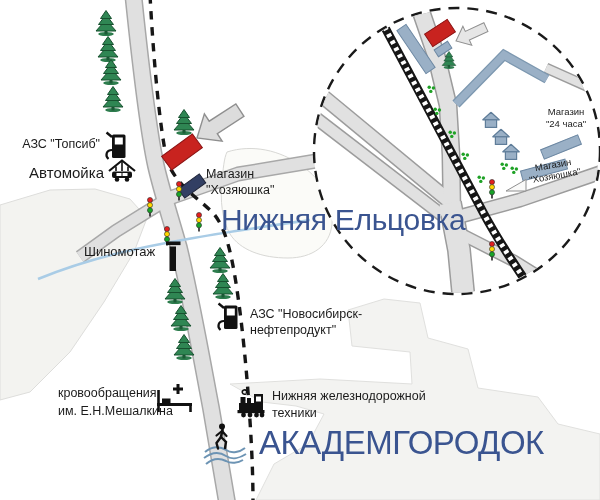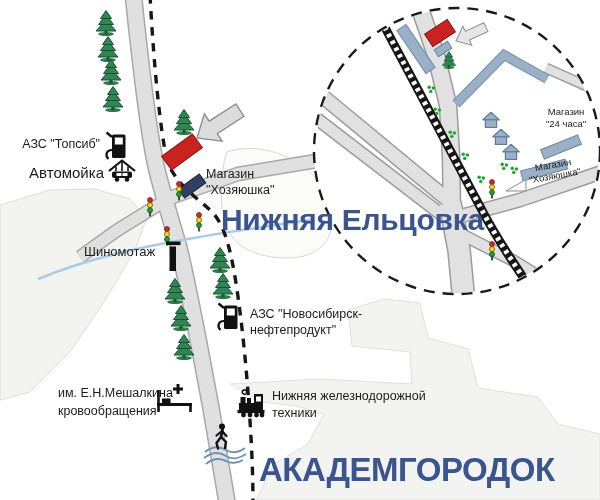--- a/index.html
+++ b/index.html
@@ -3,30 +3,30 @@
 <meta charset="utf-8">
 <style>
   html,body{margin:0;padding:0;background:#fff;}
   #map{position:relative;width:600px;height:500px;background:#fff;overflow:hidden;
        font-family:"Liberation Sans",sans-serif;}
   #map svg.base{position:absolute;left:0;top:0;}
   .labels{position:absolute;left:0;top:0;width:600px;height:500px;z-index:10;pointer-events:none;}
   .lbl{position:absolute;color:#1b1b1b;white-space:nowrap;}
   .ra{text-align:right;}
   .ctr{text-align:center;white-space:normal;}
-  .big{color:#3a5490;font-weight:700;}
+  .big{color:#3a5490;font-weight:400;}
   #lbl-topsib{left:16px;top:137px;width:84px;font-size:12.5px;}
   #lbl-carwash{left:16px;top:164px;width:88px;font-size:15px;}
   #lbl-shopmain{left:206px;top:167px;font-size:12.5px;line-height:15.5px;}
   #lbl-tire{left:84px;top:244px;font-size:13px;}
   #lbl-region1{left:221px;top:203px;font-size:30px;letter-spacing:-0.3px;}
   #lbl-azs2{left:250px;top:306px;font-size:12.5px;line-height:16px;}
   #lbl-clinic{left:58px;top:385px;font-size:12.5px;line-height:17.5px;}
   #lbl-museum{left:272px;top:388px;font-size:12.5px;line-height:17px;}
-  #lbl-region2{left:259px;top:451px;font-size:33px;letter-spacing:-0.5px;}
+  #lbl-region2{left:259px;top:424px;font-size:33px;letter-spacing:-0.5px;}
   #lbl-shop24{left:538px;top:106px;width:56px;font-size:9.5px;line-height:11.5px;}
   #lbl-insetkh{left:520px;top:159px;width:68px;font-size:9.5px;line-height:11px;
                transform:rotate(-10deg);}
 </style>
 </head>
 <body>
 
 <div id="map">
 <svg class="base" width="600" height="500" viewBox="0 0 600 500">
   <defs>
@@ -256,22 +256,22 @@
     <div>Магазин</div>
     <div>"Хозяюшка"</div>
   </div>
   <div class="lbl" id="lbl-tire">Шиномотаж</div>
   <div class="lbl big" id="lbl-region1">Нижняя Ельцовка</div>
   <div class="lbl" id="lbl-azs2">
     <div>АЗС "Новосибирск-</div>
     <div>нефтепродукт"</div>
   </div>
   <div class="lbl" id="lbl-clinic">
+    <div>кровообращения</div>
     <div>им. Е.Н.Мешалкина</div>
-    <div>кровообращения</div>
   </div>
   <div class="lbl" id="lbl-museum">
     <div>Нижняя железнодорожной</div>
     <div>техники</div>
   </div>
   <div class="lbl big" id="lbl-region2">АКАДЕМГОРОДОК</div>
   <div class="lbl ctr" id="lbl-shop24">
     <div>Магазин</div>
     <div>"24 часа"</div>
   </div>

